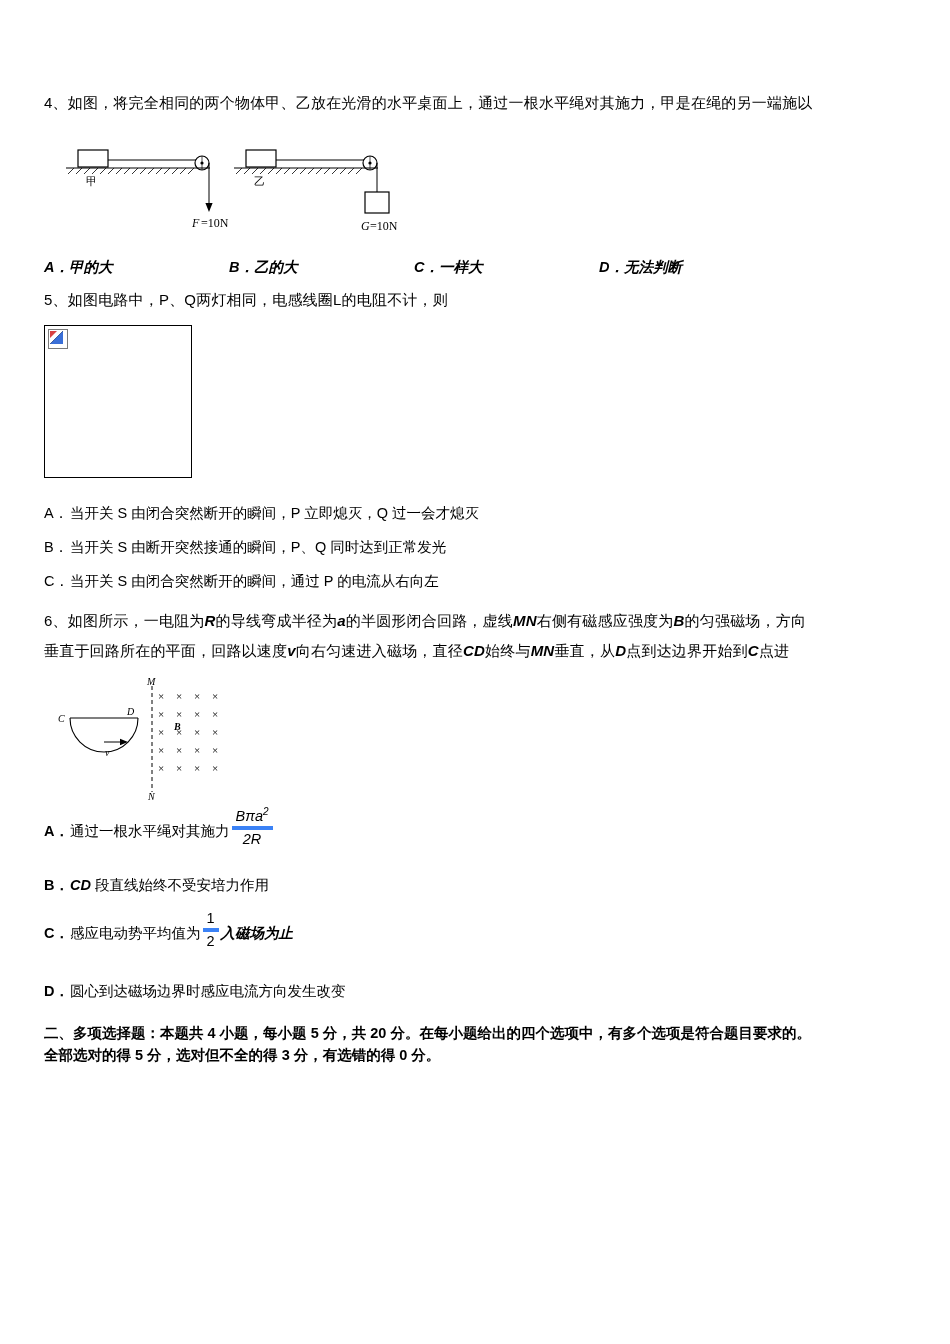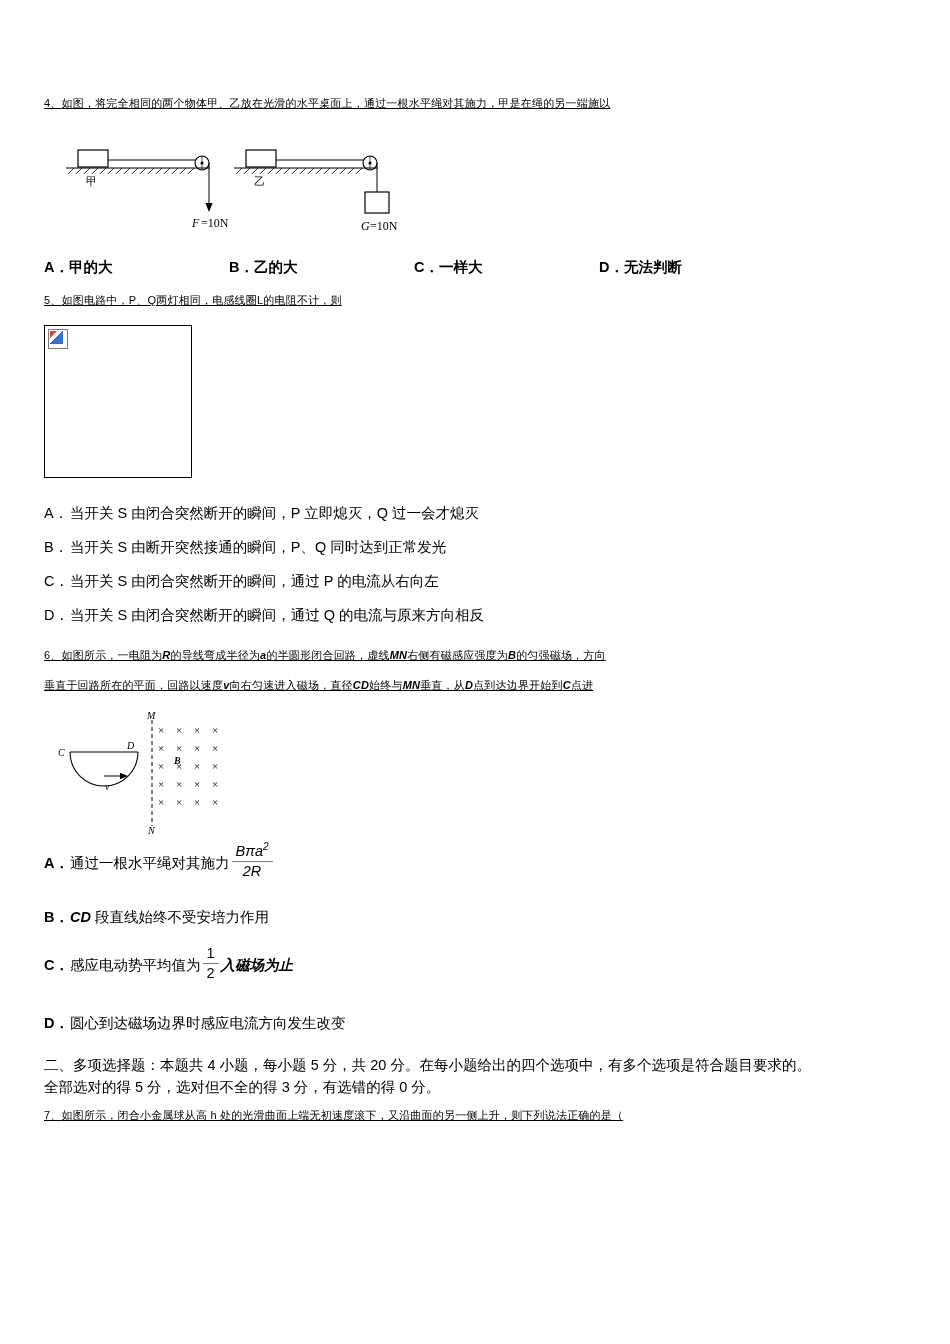--- a/index.html
+++ b/index.html
@@ -21,43 +21,43 @@
     box-sizing: border-box;
     position: relative;
   }
   .content {
     position: absolute;
     left: 44px;
     top: 88px;
     width: 866px;
   }
   .q-text {
-    font-size: 11px;
+    font-size: 15px;
     line-height: 30px;
     letter-spacing: 0.2px;
     text-align: justify;
-    text-decoration: underline;
   }
   .q-text b, .bold {
     font-weight: bold;
   }
   .ital {
     font-style: italic;
     font-weight: bold;
   }
   .options-row {
     display: flex;
     font-size: 14.5px;
     font-weight: bold;
     margin-top: 18px;
     margin-bottom: 8px;
   }
   .options-row .opt {
     width: 185px;
     white-space: nowrap;
+    font-style: italic;
   }
   .opt-line {
     font-size: 14.5px;
     line-height: 34px;
   }
   .opt-line .lbl {
     display: inline-block;
     width: 26px;
   }
   .spacer-8 { height: 8px; }
@@ -106,36 +106,37 @@
   .frac {
     display: inline-block;
     vertical-align: -0.55em;
     text-align: center;
     font-style: italic;
     line-height: 1.15;
     margin: 0 2px;
   }
   .frac .num {
     display: block;
-    border-bottom: 1px solid #3b82f6;
+    border-bottom: 4px solid #3b82f6;
     padding: 0 4px 1px 4px;
     font-size: 14.5px;
   }
   .frac .den {
     display: block;
     padding: 1px 4px 0 4px;
     font-size: 14.5px;
   }
   .frac.upright .num, .frac.upright .den { font-style: normal; }
   sup.exp { font-size: 10px; vertical-align: super; }
 
   .section-note {
     font-size: 14.5px;
     line-height: 22px;
     margin-top: 14px;
+    font-weight: bold;
   }
   .tight { line-height: 23px; }
 </style>
 </head>
 <body>
 
 <div class="page">
   <div class="content">
 
     <div>
@@ -238,21 +239,20 @@
             <polygon points="1,1 8,1 1,8" fill="#d94141"></polygon>
             <line x1="1" y1="14" x2="14" y2="1" stroke="#1b3e86" stroke-width="0.8"></line>
           </svg>
         </div>
       </div>
 
       <div class="spacer-18"></div>
       <div class="opt-line"><span class="lbl">A．</span><span>当开关 S 由闭合突然断开的瞬间，P 立即熄灭，Q 过一会才熄灭</span></div>
       <div class="opt-line"><span class="lbl">B．</span><span>当开关 S 由断开突然接通的瞬间，P、Q 同时达到正常发光</span></div>
       <div class="opt-line"><span class="lbl">C．</span><span>当开关 S 由闭合突然断开的瞬间，通过 P 的电流从右向左</span></div>
-      <div class="opt-line"><span class="lbl">D．</span><span>当开关 S 由闭合突然断开的瞬间，通过 Q 的电流与原来方向相反</span></div>
     </div>
 
     <div class="spacer-8"></div>
 
     <div>
       <div class="q-text">
         <span>6、</span><span>如图所示，一电阻为</span><span class="ital">R</span><span>的导线弯成半径为</span><span class="ital">a</span><span>的半圆形闭合回路，虚线</span><span class="ital">MN</span><span>右侧有磁感应强度为</span><span class="ital">B</span><span>的匀强磁场，方向</span>
       </div>
       <div class="q-text">
         <span>垂直于回路所在的平面，回路以速度</span><span class="ital">v</span><span>向右匀速进入磁场，直径</span><span class="ital">CD</span><span>始终与</span><span class="ital">MN</span><span>垂直，从</span><span class="ital">D</span><span>点到达边界开始到</span><span class="ital">C</span><span>点进</span>
@@ -322,18 +322,15 @@
       <div class="opt-line">
         <span class="lbl bold">D．</span><span>圆心到达磁场边界时感应电流方向发生改变</span>
       </div>
     </div>
 
     <div class="section-note">
       <div>二、多项选择题：本题共 4 小题，每小题 5 分，共 20 分。在每小题给出的四个选项中，有多个选项是符合题目要求的。</div>
       <div>全部选对的得 5 分，选对但不全的得 3 分，有选错的得 0 分。</div>
     </div>
 
-    <div class="q-text tight" style="margin-top:6px;">
-      <span>7、</span><span>如图所示，闭合小金属球从高 h 处的光滑曲面上端无初速度滚下，又沿曲面的另一侧上升，则下列说法正确的是（</span>
-    </div>
 
   </div>
 </div>
 
 </body></html>

